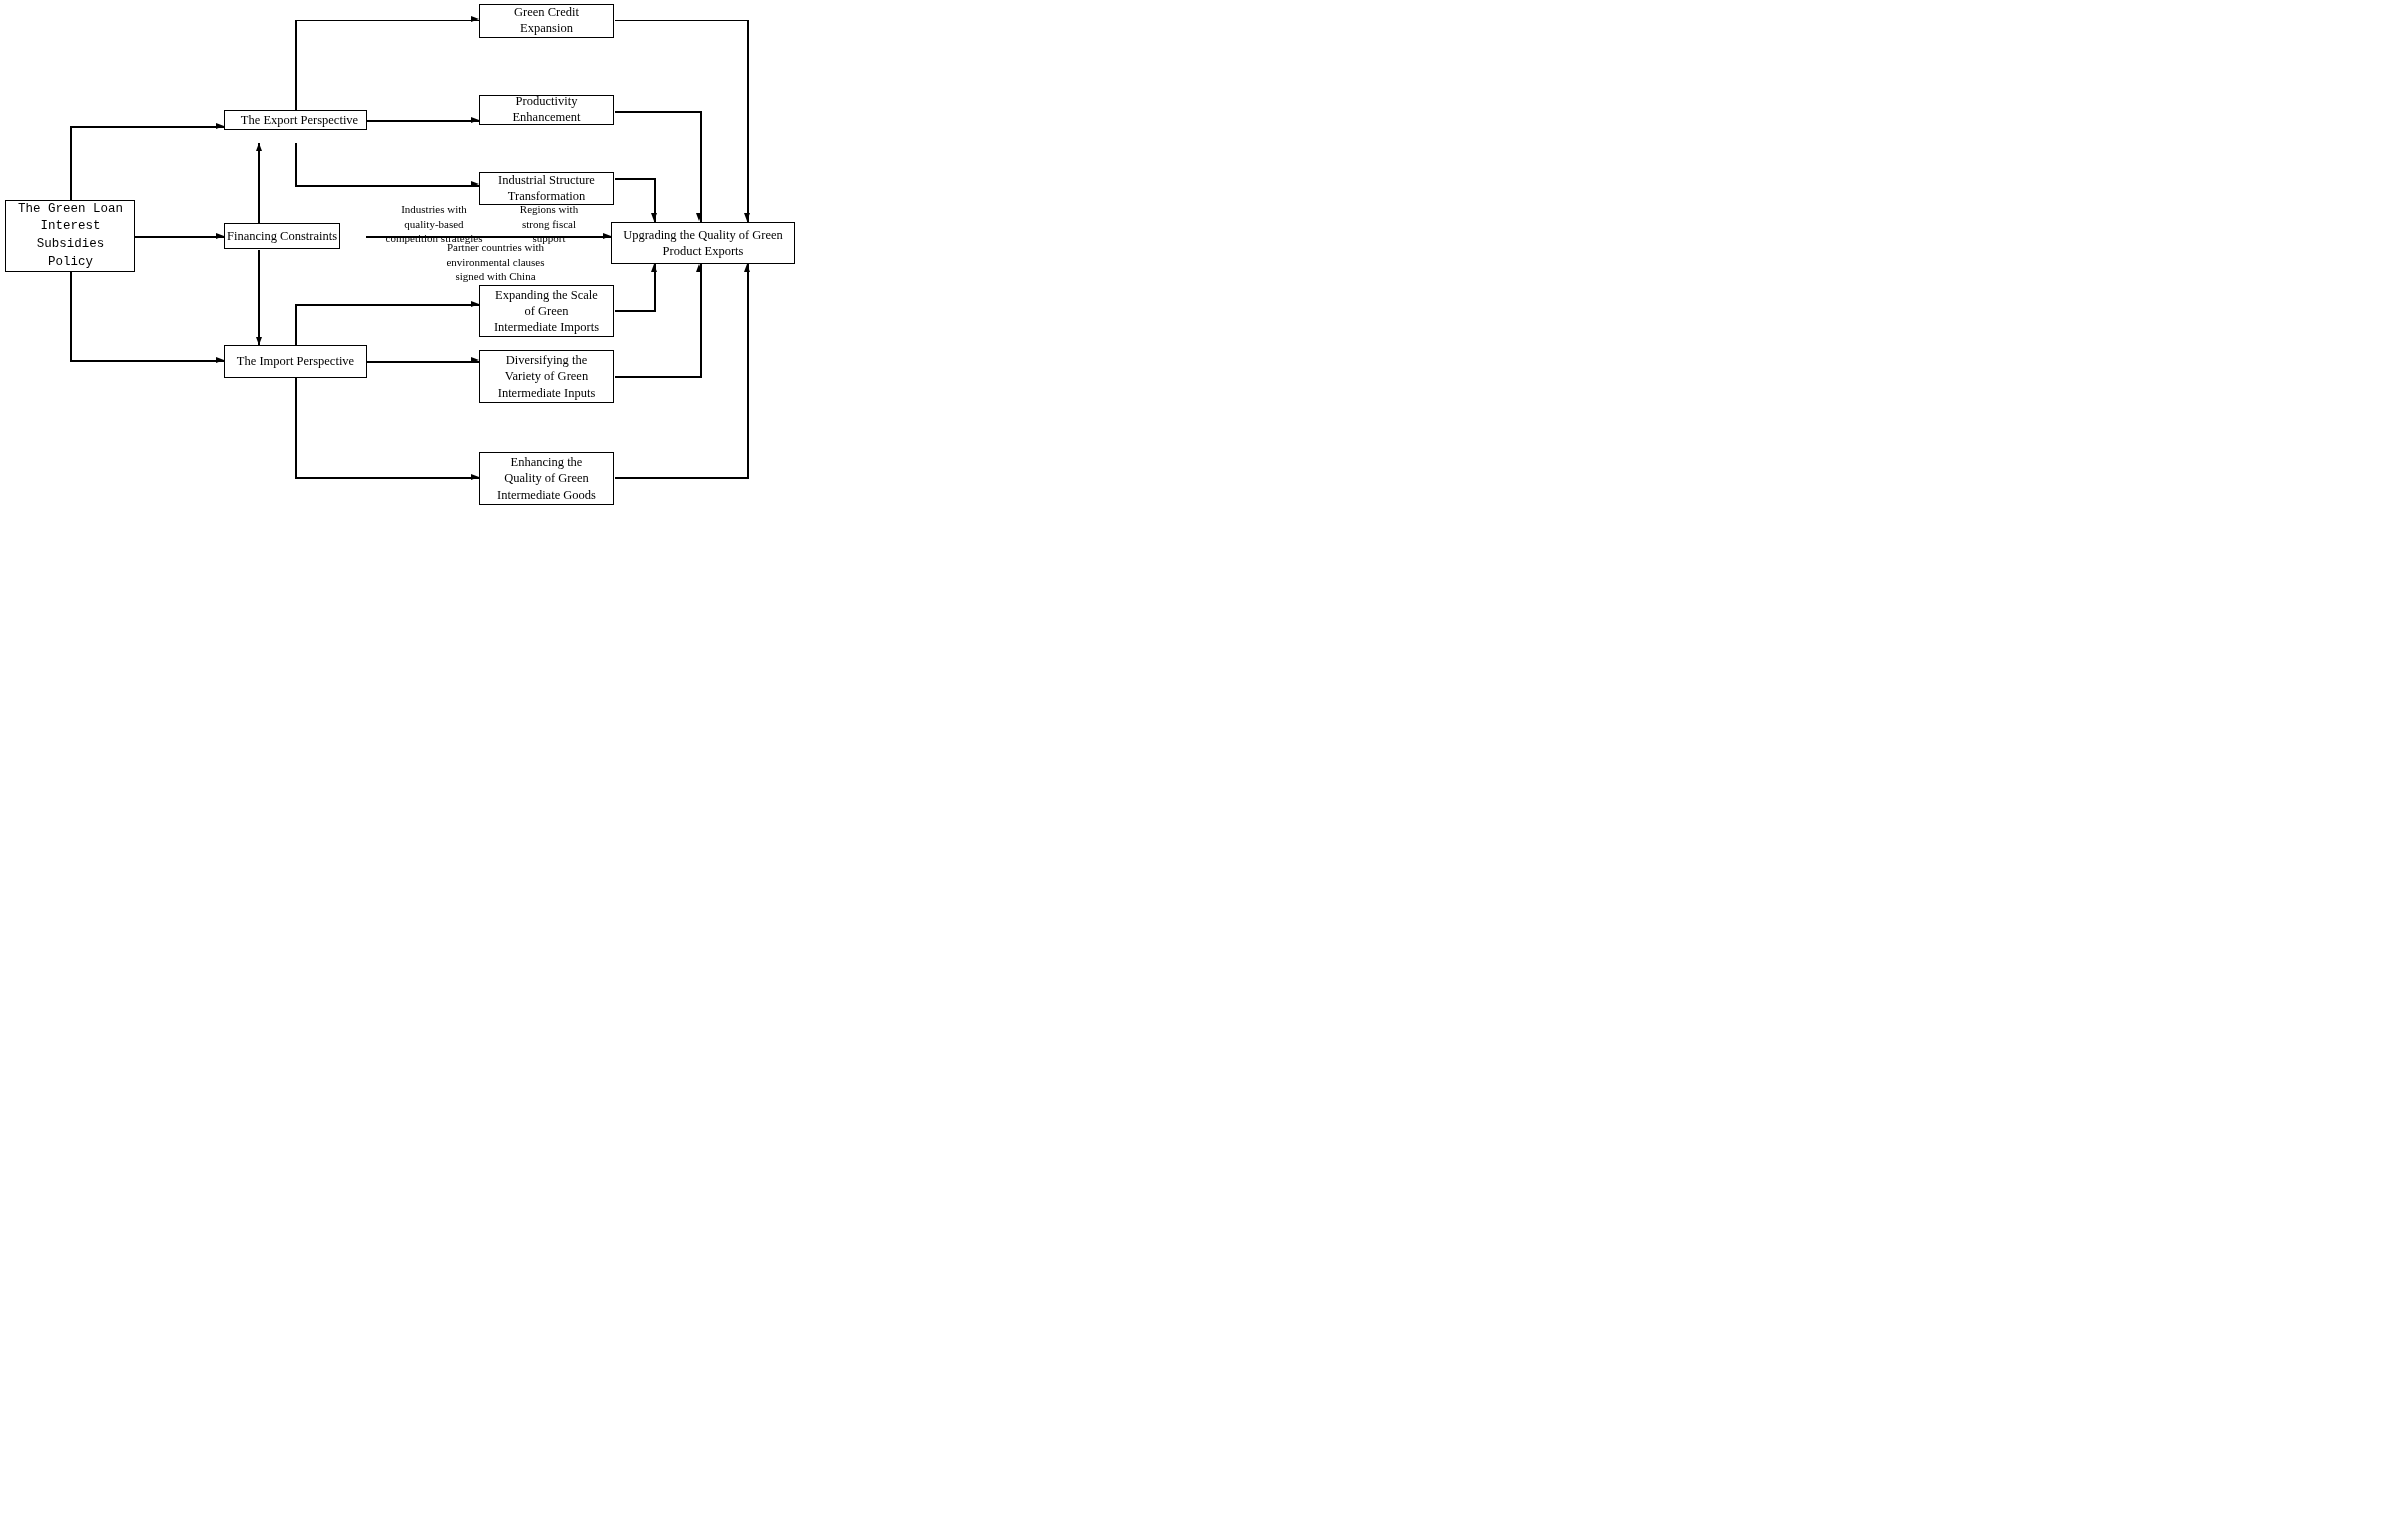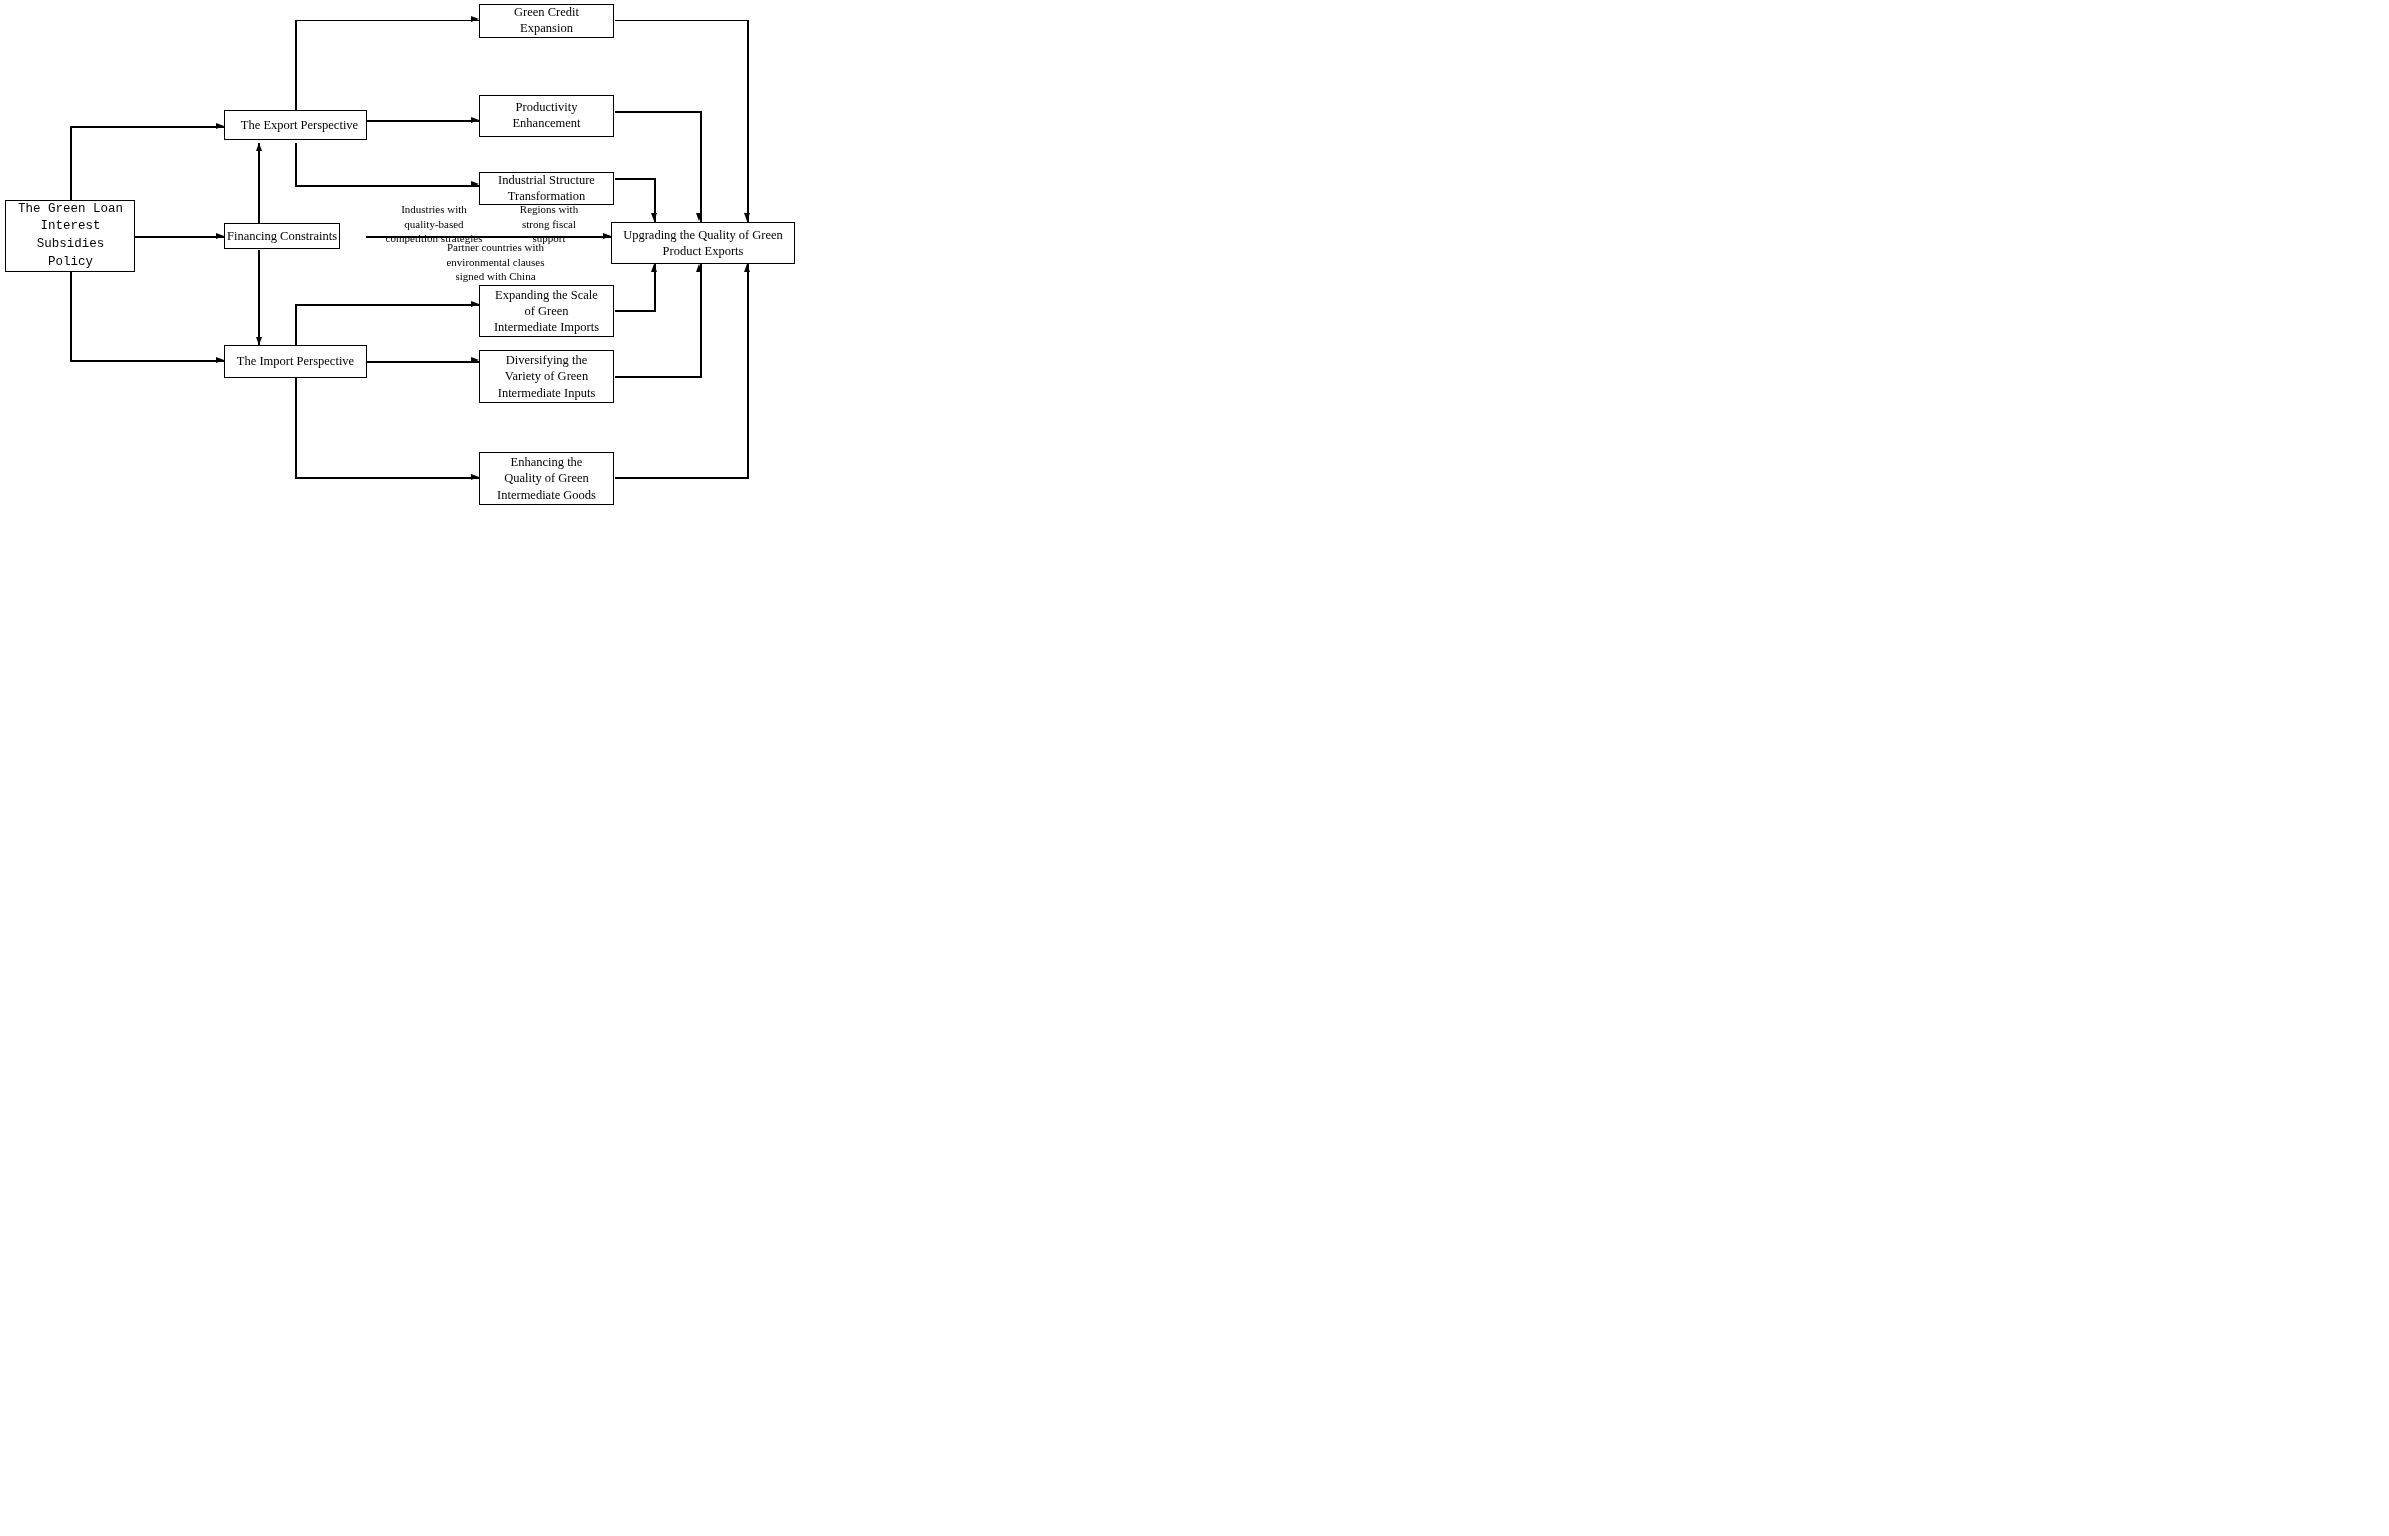--- a/index.html
+++ b/index.html
@@ -73,38 +73,38 @@
 <body>
 
 <div id="diagram">
 
   <div class="box" style="left:5.4px; top:200px; width:130px; height:72px;">
     <span class="lines" style="line-height:1.42;font-family:Liberation Mono, monospace;">The Green Loan
 Interest Subsidies
 Policy</span>
   </div>
 
-  <div class="box" style="left:224px; top:110px; width:143px; height:30px;padding-left:8px;">
+  <div class="box" style="left:224px; top:110px; width:143px; height:20px;padding-left:8px;">
     <span class="lines">The Export Perspective</span>
   </div>
 
   <div class="box" style="left:224px; top:223px; width:116px; height:26px;">
     <span class="lines">Financing Constraints</span>
   </div>
 
   <div class="box" style="left:224px; top:345px; width:143px; height:33px;">
     <span class="lines">The Import Perspective</span>
   </div>
 
   <div class="box" style="left:479px; top:3.8px; width:135px; height:34px;">
     <span class="lines" style="line-height:1.25;">Green Credit
 Expansion</span>
   </div>
 
-  <div class="box" style="left:479px; top:95px; width:135px; height:42px;">
+  <div class="box" style="left:479px; top:95px; width:135px; height:30px;">
     <span class="lines" style="line-height:1.25;">Productivity
 Enhancement</span>
   </div>
 
   <div class="box" style="left:479px; top:162px; width:135px; height:33px;margin-top:10px;">
     <span class="lines" style="line-height:1.25;">Industrial Structure
 Transformation</span>
   </div>
 
   <div class="box" style="left:479px; top:285px; width:135px; height:52px;">

